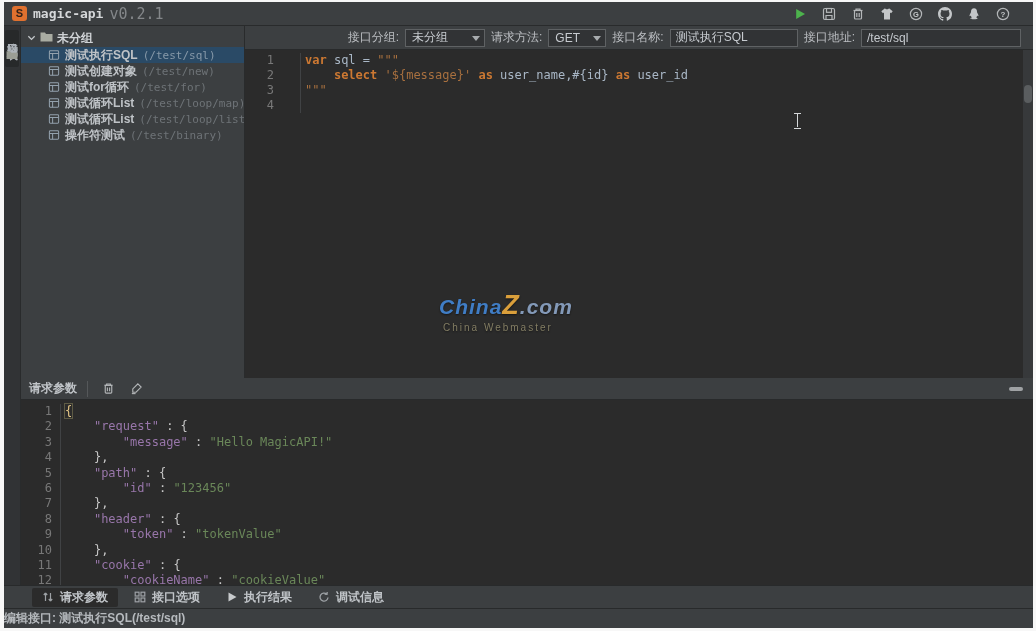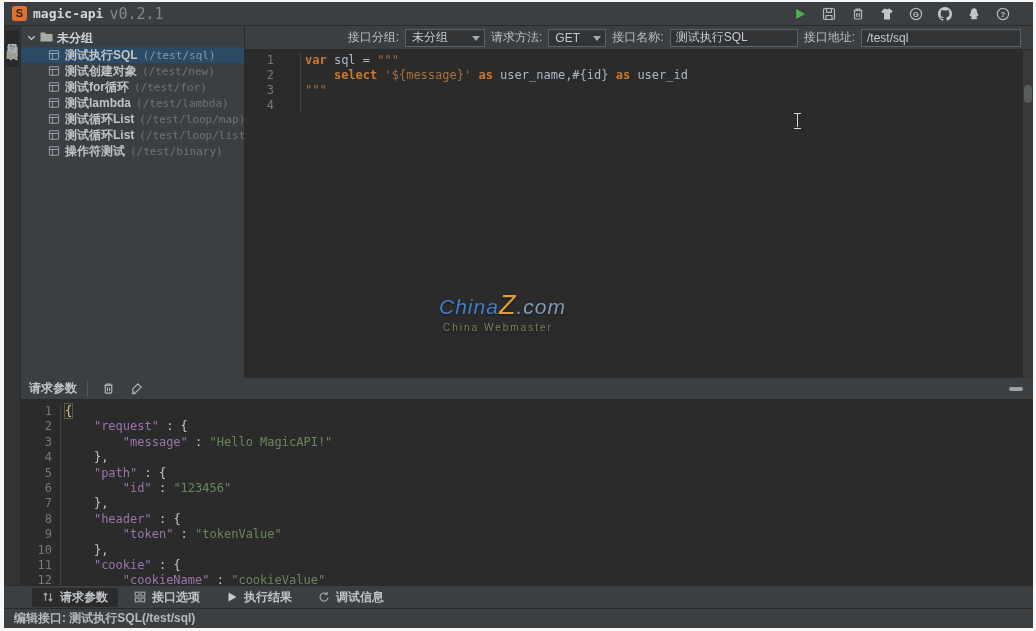--- a/index.html
+++ b/index.html
@@ -70,21 +70,21 @@
   .tk-val { color:#6a8759; }
   .tk-pun { color:#c8c8c8; }
   .tk-bh  { color:#e8c988; outline:1px solid #5e5b45; }
 
   .scrollbar { position:absolute; right:0; top:0; width:10px; height:100%; background:#37393b; }
   .scroll-thumb { position:absolute; left:1px; top:35px; width:8px; height:18px; background:#5a5d5f; border-radius:4px; cursor:grab; }
 
   
   .watermark { position:absolute; left:194px; top:240px; opacity:.92; pointer-events:none;
                text-shadow:0 1px 2px rgba(0,0,0,.55); }
-  .wm-line1 { font-style:italic; font-weight:normal; font-size:21px; letter-spacing:1px; }
+  .wm-line1 { font-style:italic; font-weight:bold; font-size:21px; letter-spacing:1px; }
   .wm-china { color:#4285d3; }
   .wm-z     { color:#e9a93d; font-size:27px; }
   .wm-com   { color:#8ba3c4; }
   .wm-line2 { font-size:10px; color:#8a8468; letter-spacing:2px; margin-top:1px; margin-left:4px; }
 
   
   .ibeam { position:absolute; left:548px; top:62px; width:9px; height:16px; pointer-events:none; }
   .ibeam::before { content:""; position:absolute; left:4px; top:1px; width:1px; height:14px; background:#d4d7d9; }
   .ibeam::after  { content:""; position:absolute; left:1px; top:1px; width:7px; height:14px;
                    border-top:1px solid #d4d7d9; border-bottom:1px solid #d4d7d9; }
@@ -105,21 +105,21 @@
   
   .tabbar { position:absolute; left:0; top:583px; width:100%; height:23px; background:#3c3f41;
             border-top:1px solid #282a2b; display:flex; align-items:center; padding-left:28px; gap:6px; }
   .tab { display:flex; align-items:center; gap:6px; height:19px; padding:0 10px; color:#c0c4c8;
          font-size:12px; font-weight:600; cursor:pointer; border-radius:2px; }
   .tab.active { background:#2b2b2b; }
   .tab svg { width:12px; height:12px; }
 
   
   .statusbar { position:absolute; left:0; top:606px; width:100%; height:20px; background:#3c3f41;
-               border-top:1px solid #282a2b; display:flex; align-items:center; padding-left:10px; }
+               border-top:1px solid #282a2b; display:flex; align-items:center; }
   .status-text { color:#b6babe; font-size:12px; font-weight:600; }
 </style>
 </head>
 <body>
 
 <div class="page">
   <div class="app">
 
     <div class="header">
       <div class="logo-box">S</div>
@@ -224,30 +224,20 @@
           </div>
           <div class="tree-item">
             <span class="ti-icon">
               <svg width="12" height="12" viewBox="0 0 13 13" fill="none" stroke="#93a1ad" stroke-width="1.1">
                 <rect x="1.5" y="2" width="10" height="9" rx="1"></rect>
                 <path d="M1.5 4.8 h10 M5 4.8 v6.2"></path>
               </svg>
             </span>
             <span class="ti-label">测试for循环</span>
             <span class="ti-path">(/test/for)</span>
-          </div>
-          <div class="tree-item">
-            <span class="ti-icon">
-              <svg width="12" height="12" viewBox="0 0 13 13" fill="none" stroke="#93a1ad" stroke-width="1.1">
-                <rect x="1.5" y="2" width="10" height="9" rx="1"></rect>
-                <path d="M1.5 4.8 h10 M5 4.8 v6.2"></path>
-              </svg>
-            </span>
-            <span class="ti-label">测试lambda</span>
-            <span class="ti-path">(/test/lambda)</span>
           </div>
           <div class="tree-item">
             <span class="ti-icon">
               <svg width="12" height="12" viewBox="0 0 13 13" fill="none" stroke="#93a1ad" stroke-width="1.1">
                 <rect x="1.5" y="2" width="10" height="9" rx="1"></rect>
                 <path d="M1.5 4.8 h10 M5 4.8 v6.2"></path>
               </svg>
             </span>
             <span class="ti-label">测试循环List</span>
             <span class="ti-path">(/test/loop/map)</span>

